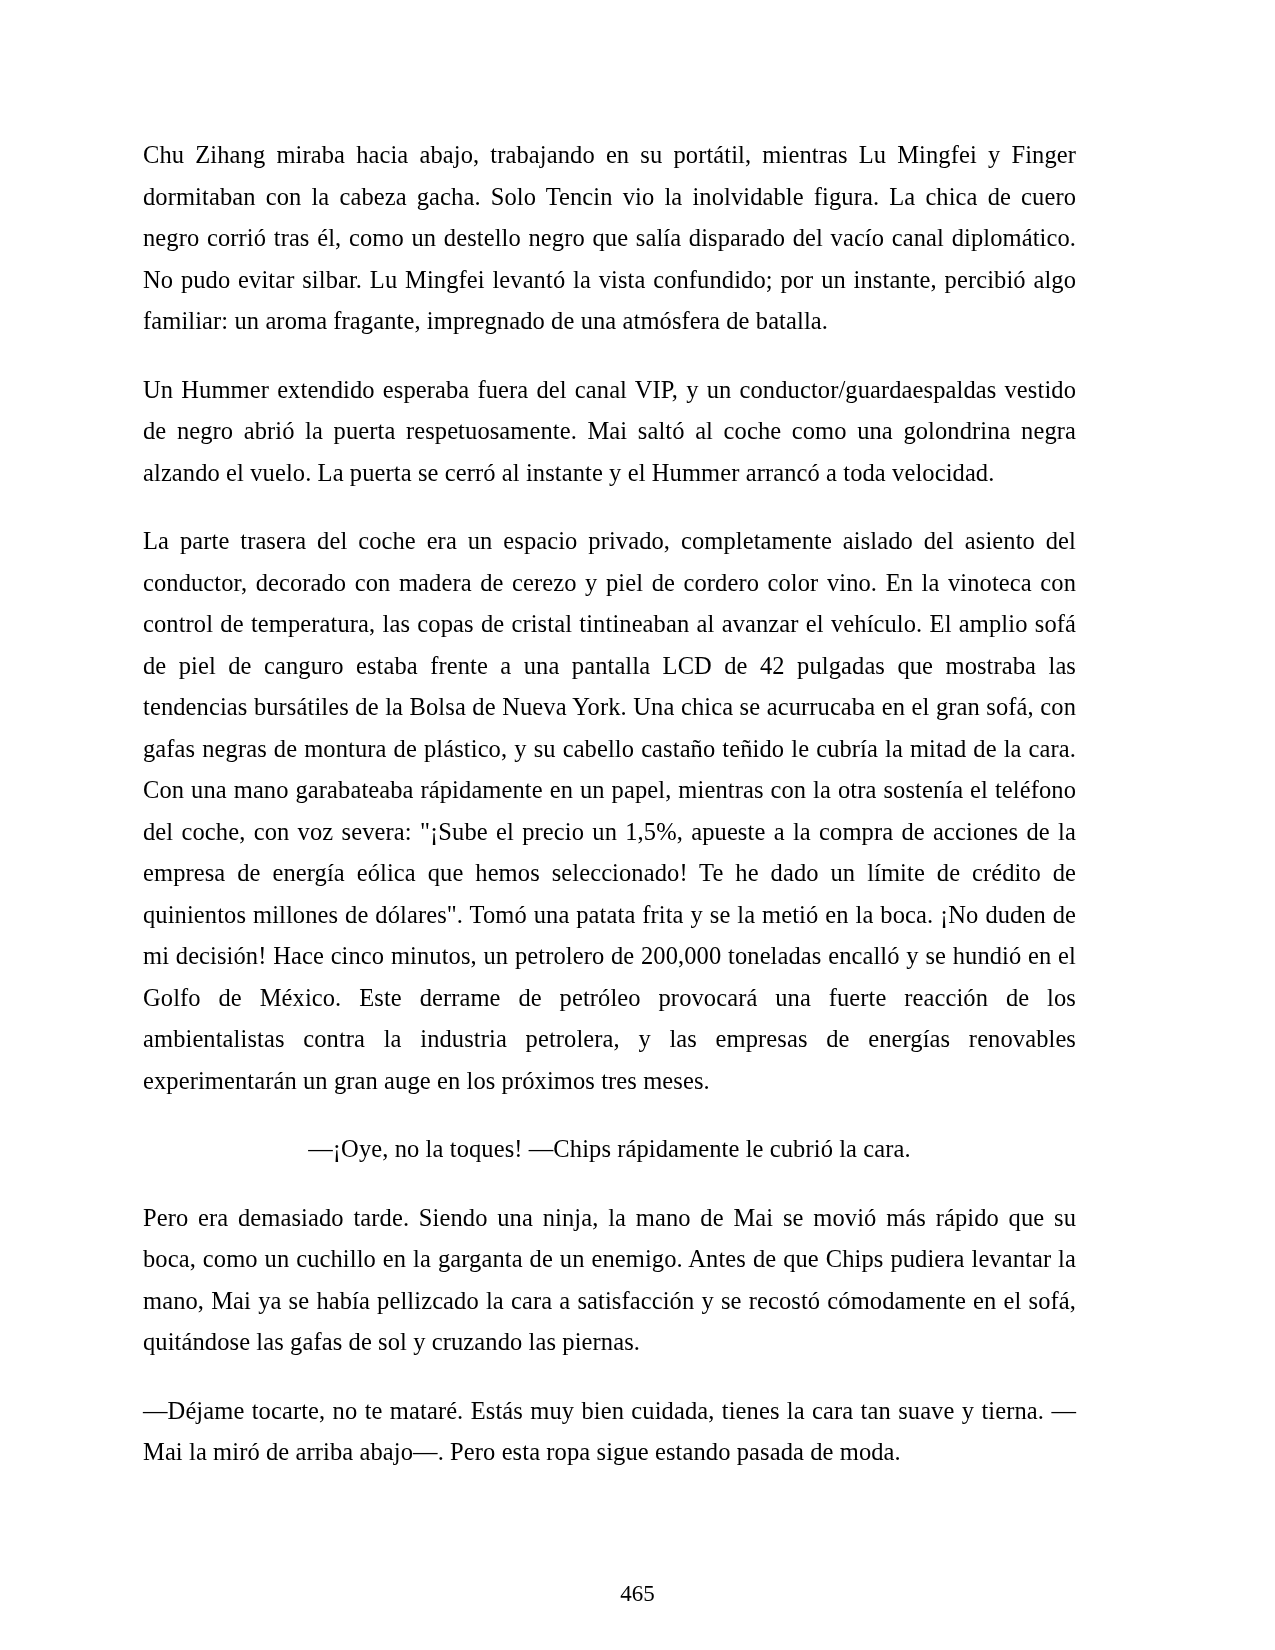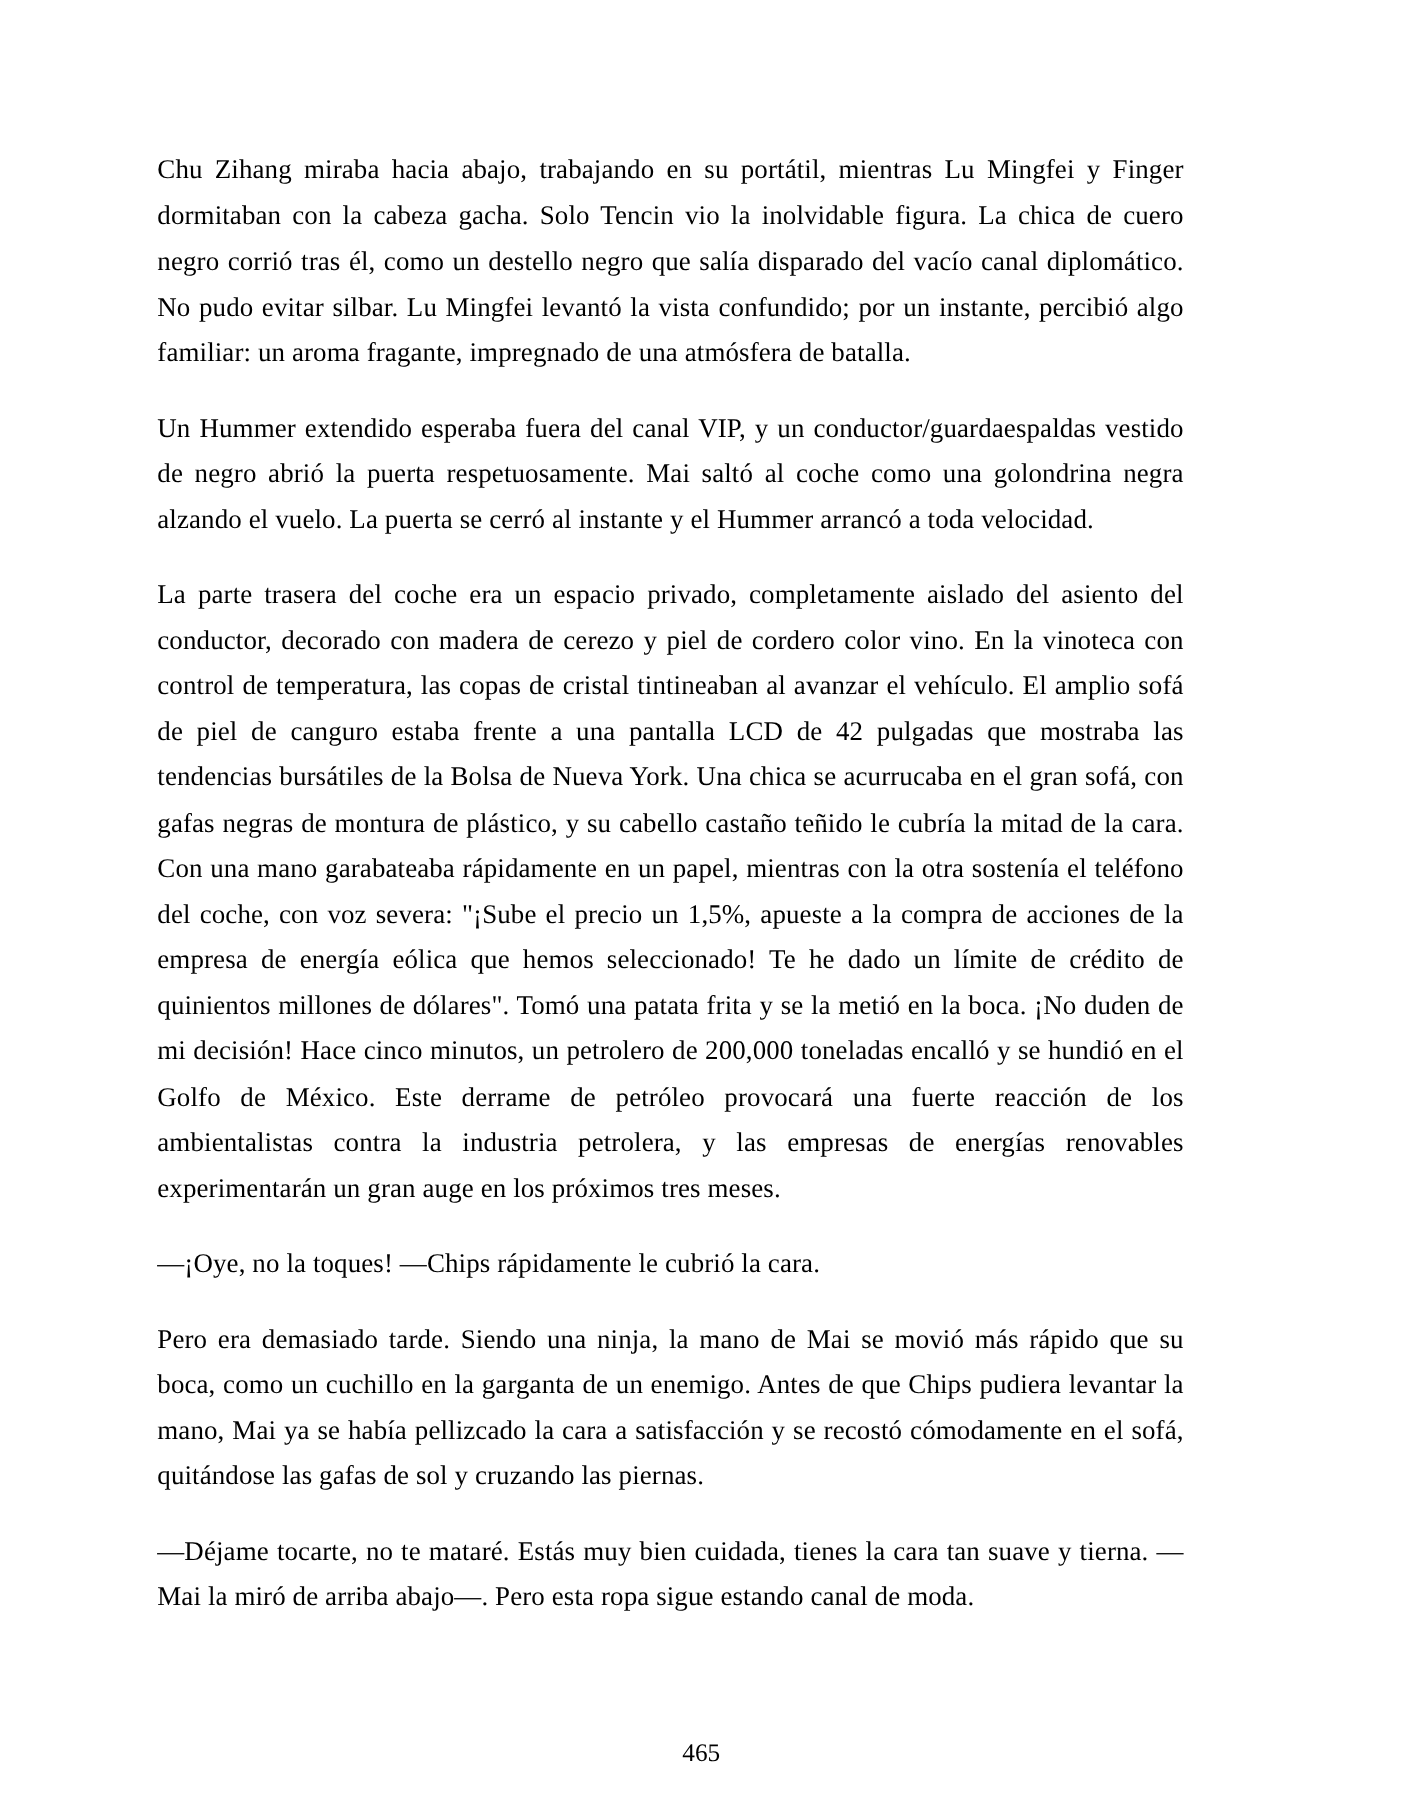--- a/index.html
+++ b/index.html
@@ -33,21 +33,21 @@
     margin: 0 0 27px 0;
     font-size: 24.5px;
     line-height: 41.5px;
     text-align: justify;
     text-justify: inter-word;
     hyphens: none;
     letter-spacing: 0.1px;
     word-spacing: 0px;
   }
   p.para.left {
-    text-align: left;
+    text-align: center;
   }
   .page-number {
     position: absolute;
     left: 0;
     top: 1580px;
     width: 1275px;
     text-align: center;
     font-size: 23px;
     line-height: 28px;
     font-family: "Liberation Serif", "DejaVu Serif", serif;
@@ -65,19 +65,19 @@
 
     <p class="para">Un Hummer extendido esperaba fuera del canal VIP, y un conductor/guardaespaldas vestido de negro abrió la puerta respetuosamente. Mai saltó al coche como una golondrina negra alzando el vuelo. La puerta se cerró al instante y el Hummer arrancó a toda velocidad.</p>
 
     <p class="para">La parte trasera del coche era un espacio privado, completamente aislado del asiento del conductor, decorado con madera de cerezo y piel de cordero color vino. En la vinoteca con control de temperatura, las copas de cristal tintineaban al avanzar el vehículo. El amplio sofá de piel de canguro estaba frente a una pantalla LCD de 42 pulgadas que mostraba las tendencias bursátiles de la Bolsa de Nueva York. Una chica se acurrucaba en el gran sofá, con gafas negras de montura de plástico, y su cabello castaño teñido le cubría la mitad de la cara. Con una mano garabateaba rápidamente en un papel, mientras con la otra sostenía el teléfono del coche, con voz severa: "¡Sube el precio un 1,5%, apueste a la compra de acciones de la empresa de energía eólica que hemos seleccionado! Te he dado un límite de crédito de quinientos millones de dólares". Tomó una patata frita y se la metió en la boca. ¡No duden de mi decisión! Hace cinco minutos, un petrolero de 200,000 toneladas encalló y se hundió en el Golfo de México. Este derrame de petróleo provocará una fuerte reacción de los ambientalistas contra la industria petrolera, y las empresas de energías renovables experimentarán un gran auge en los próximos tres meses.</p>
 
 
     <p class="para left">—¡Oye, no la toques! —Chips rápidamente le cubrió la cara.</p>
 
     <p class="para">Pero era demasiado tarde. Siendo una ninja, la mano de Mai se movió más rápido que su boca, como un cuchillo en la garganta de un enemigo. Antes de que Chips pudiera levantar la mano, Mai ya se había pellizcado la cara a satisfacción y se recostó cómodamente en el sofá, quitándose las gafas de sol y cruzando las piernas.</p>
 
-    <p class="para">—Déjame tocarte, no te mataré. Estás muy bien cuidada, tienes la cara tan suave y tierna. —Mai la miró de arriba abajo—. Pero esta ropa sigue estando canal de moda.</p>
+    <p class="para">—Déjame tocarte, no te mataré. Estás muy bien cuidada, tienes la cara tan suave y tierna. —Mai la miró de arriba abajo—. Pero esta ropa sigue estando pasada de moda.</p>
 
   </div>
 
   <div class="page-number">465</div>
 
 </div>
 
 </body></html>

